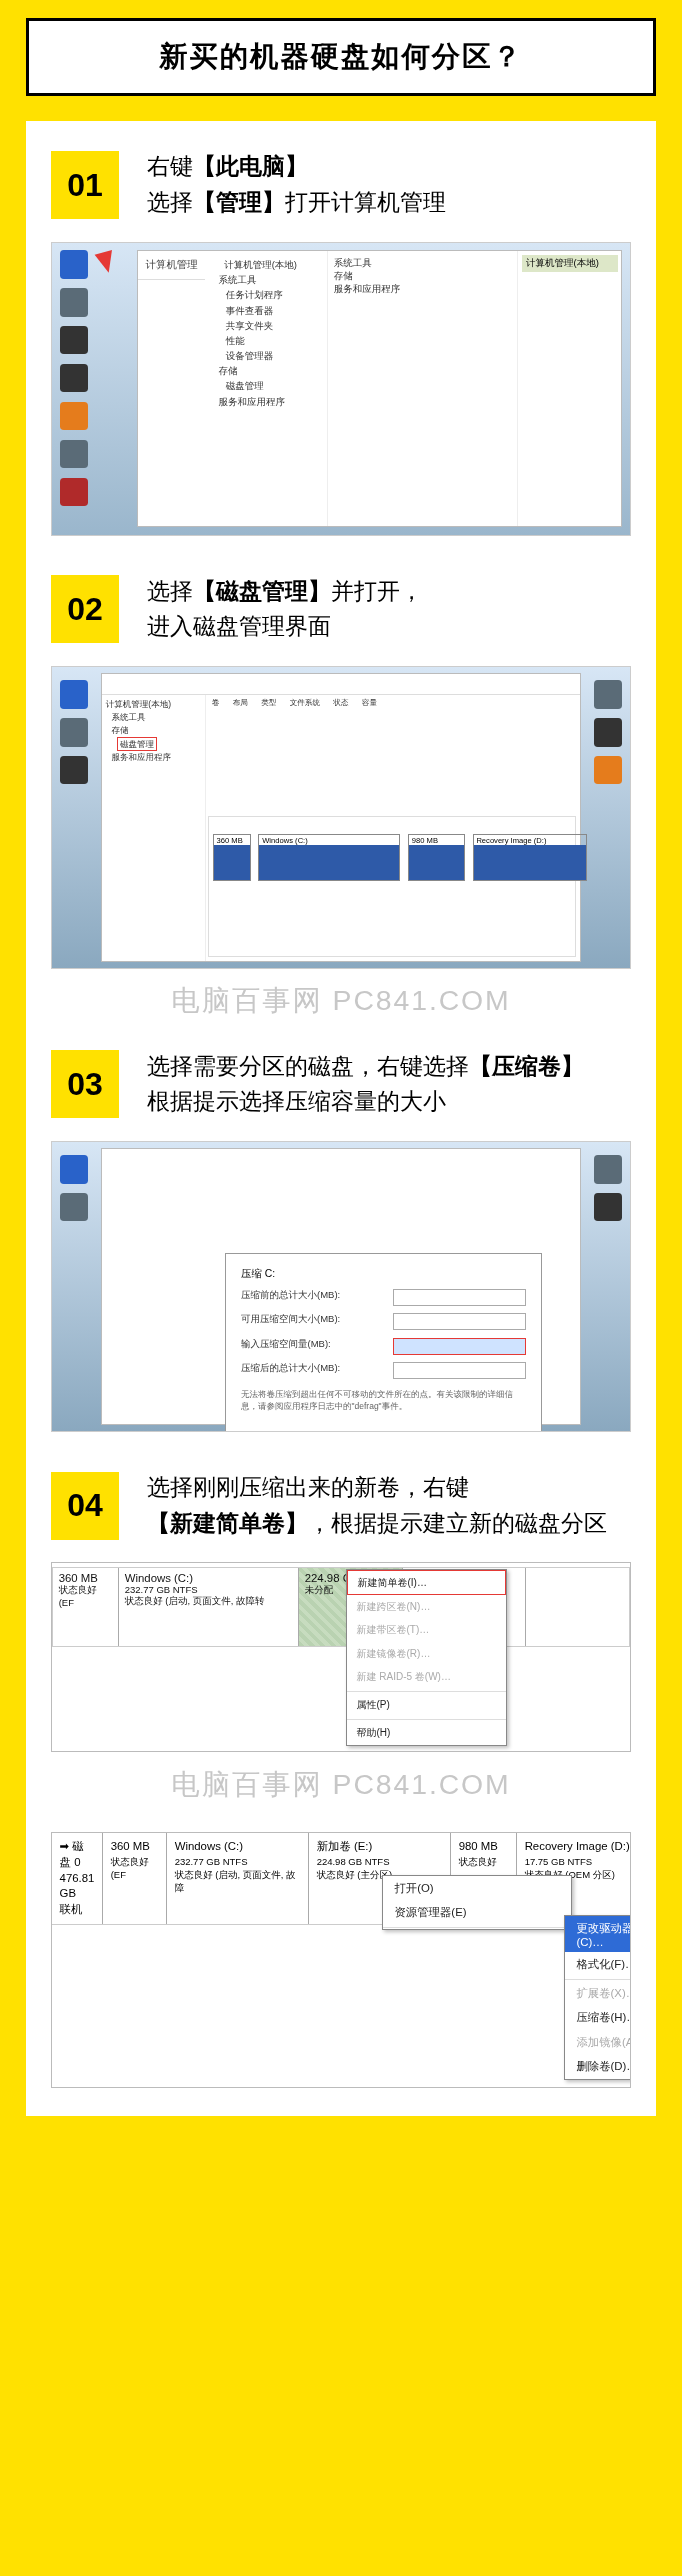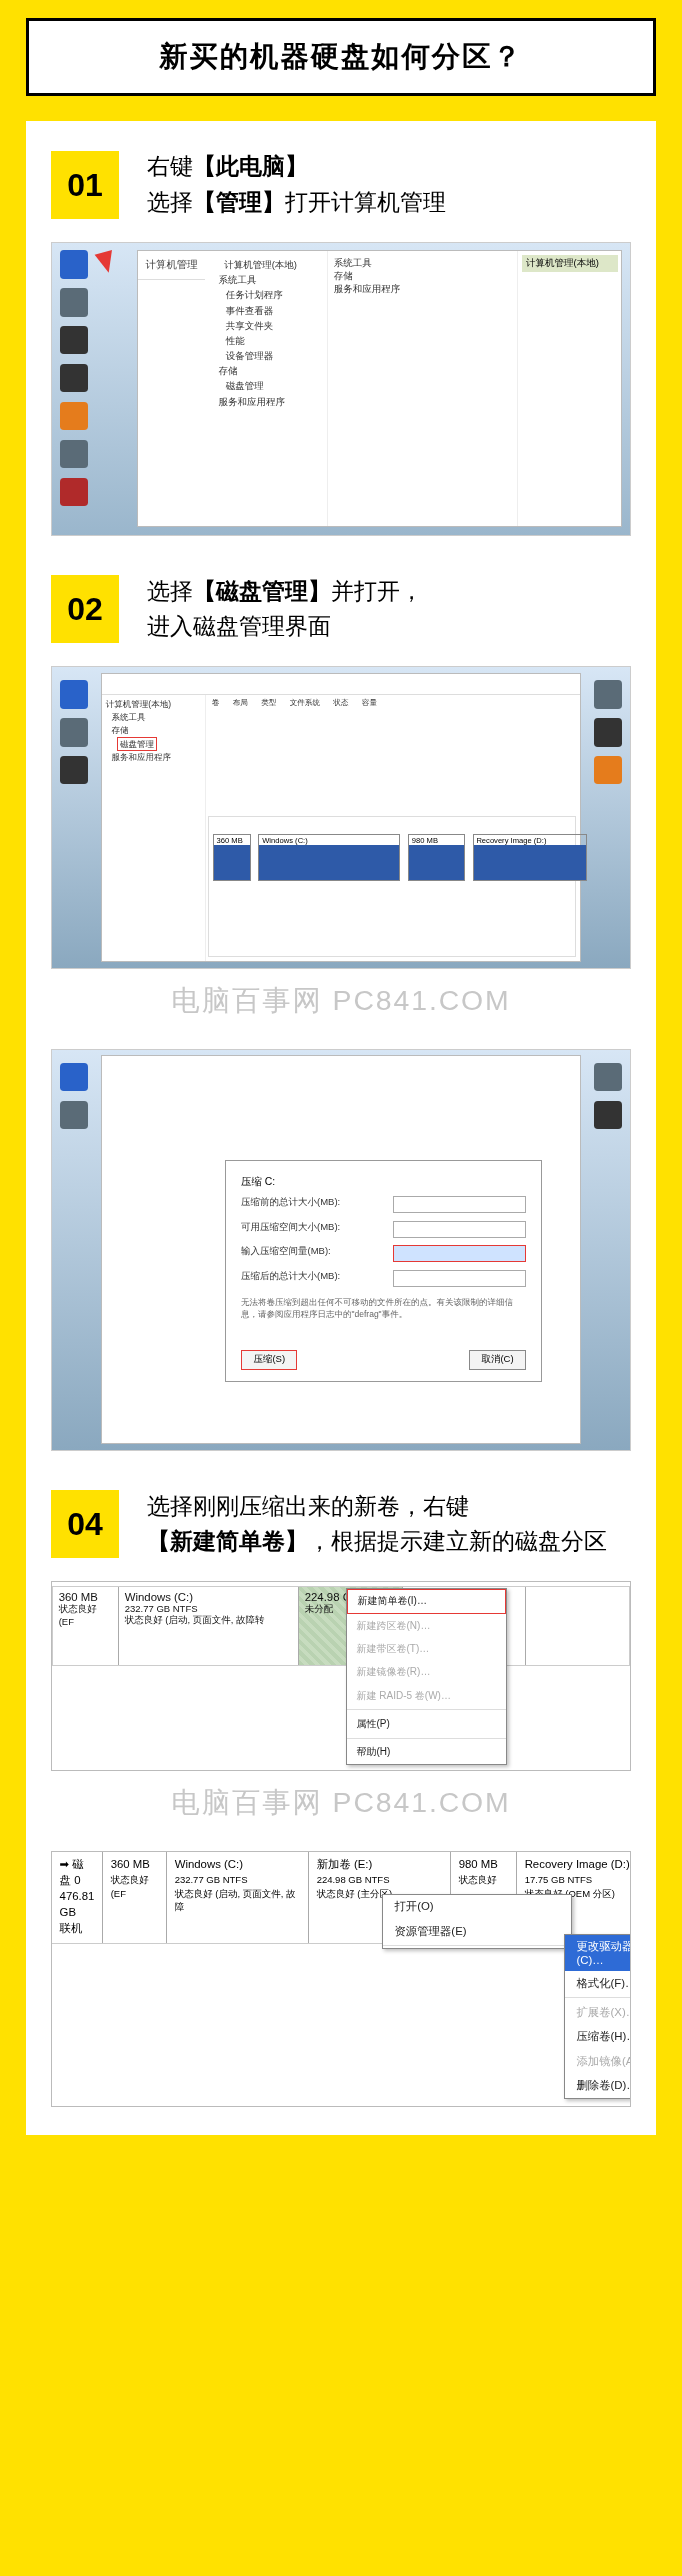--- a/index.html
+++ b/index.html
@@ -54,21 +54,21 @@
   .s2-bars{position:absolute; left:106px; right:3.8px; bottom:3.8px; top:142px; display:flex; border:0.9px solid #ddd;}
   .pbar{flex:0 0 auto; border:0.9px solid #888; margin:17px 3.8px; height:47px; display:flex; flex-direction:column;}
   .pbar .lbl{font-size:7.6px; padding:0.9px 2.8px; white-space:nowrap;}
   .pbar .fill{flex:1; background:repeating-linear-gradient(45deg,#2e5aa8,#2e5aa8 2.8px,#3f6fc0 2.8px,#3f6fc0 5.7px);}
   .pbar.g .fill{background:#2e5aa8;}
 
   
   .wm { text-align:center; font-size:28.4px; color:#c7c7c7; letter-spacing:1.9px; margin: 13.3px 0 28.4px 0; font-weight:400; }
 
   
-  .shot3{ height:402px; background:linear-gradient(180deg,#d7e6f5,#8aa8bf); position:relative;}
+  .shot3{ height:291px; background:linear-gradient(180deg,#d7e6f5,#8aa8bf); position:relative;}
   .s3-win{position:absolute; left:49px; right:49px; top:5.7px; bottom:5.7px; background:#fff; border:0.9px solid #bbb;}
   .s3-dlg{position:absolute; left:123px; right:38px; top:104px; background:#fff; border:0.9px solid #999; padding:13.3px 15px 11.4px 15px;}
   .dlg-row{display:flex; justify-content:space-between; font-size:9.5px; color:#333; margin:7.6px 0;}
   .dlg-row .fld{width:133px; height:17px; border:0.9px solid #aaa;}
   .dlg-row.mark .fld{border:1.9px solid #e53935; background:#cfe3ff;}
   .dlg-note{font-size:8.5px; color:#666; margin-top:9.5px;}
   .dlg-btns{display:flex; justify-content:space-between; gap:23px; margin-top:29px;}
   .dbtn{border:0.9px solid #888; font-size:9.5px; padding:2.8px 11.4px; background:#f4f4f4;}
   .dbtn.mark{border:1.9px solid #e53935;}
 
@@ -235,20 +235,27 @@
             <div class="pbar g" style="width: 114px;">
               <div class="lbl">Recovery Image (D:)</div>
               <div class="fill"></div>
             </div>
           </div>
       </div>
     </div>
 
     <div class="wm">电脑百事网 PC841.COM</div>
 
+    <div class="step-head">
+      <div class="step-num">03</div>
+      <div class="step-text">
+        <span>选择需要分区的磁盘，右键选择</span><b>【压缩卷】</b><br>
+        <span>根据提示选择压缩容量的大小</span>
+      </div>
+    </div>
 
     <div class="shot shot3">
       <div class="s2-iconsL">
         <span class="di blue"></span>
         <span class="di gray"></span>
       </div>
       <div class="s2-iconsR">
         <span class="di gray"></span>
         <span class="di dark"></span>
       </div>

